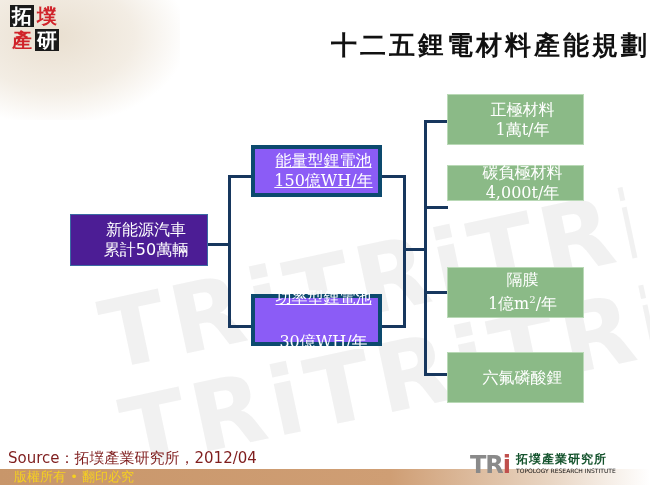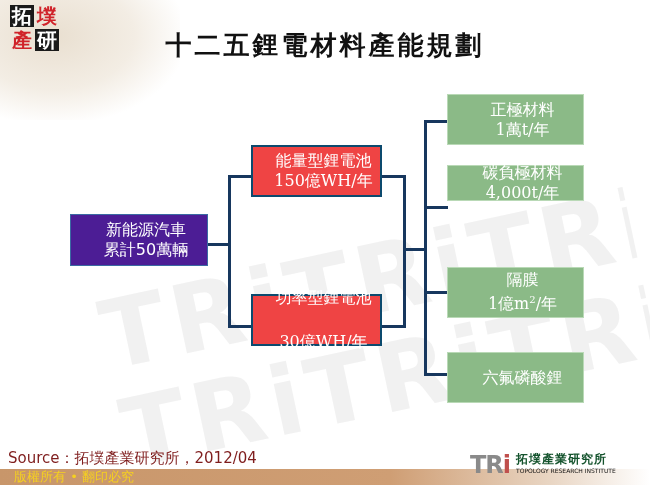--- a/index.html
+++ b/index.html
@@ -21,30 +21,30 @@
   .logo {
     position: absolute; left: 10px; top: 5px; width: 52px; height: 48px;
   }
   .logo .c { position: absolute; width: 24px; height: 22px; font-size: 20px; line-height: 22px;
     text-align: center; font-family: "DejaVu Sans", sans-serif; font-weight: bold; }
   .logo .c1 { left: 0; top: 0; background: #1a1a1a; color: #fff; }
   .logo .c2 { left: 25px; top: 0; color: #d0232a; }
   .logo .c3 { left: 0; top: 24px; color: #d0232a; }
   .logo .c4 { left: 25px; top: 24px; background: #1a1a1a; color: #fff; }
   .title {
-    position: absolute; left: 0; width: 650px; top: 28px; text-align: center;
+    position: absolute; left: 0; width: 650px; top: 28px; text-align: right;
     font-size: 26px; font-weight: bold; letter-spacing: 3px; color: #111;
   }
   .box {
     position: absolute; color: #fff; text-align: center;
     font-size: 16px; line-height: 20px; display: flex; flex-direction: column;
     justify-content: center; box-sizing: border-box; padding-left: 14px;
   }
   .blue { background: #4c1d95; border: 1px solid #3b6aa3; font-family: "DejaVu Sans", sans-serif; }
-  .red { background: #ef4444; border: 2px solid #0c4a6e; }
+  .red { background: #8b5cf6; border: 4px solid #0c4a6e; text-decoration: underline; }
   .green { background: #8fbc8f; background: #8bba87; border: 1px solid #b9d9b6; }
   .line { position: absolute; background: #17375e; }
   .footer-src {
     position: absolute; left: 8px; top: 449px; font-size: 15px; color: #7f1d1d;
     font-family: "DejaVu Sans", sans-serif;
   }
   .footer-bar {
     position: absolute; left: 0; top: 469px; width: 650px; height: 16px;
     background: linear-gradient(90deg, #c8966a 0%, #cf9e74 60%, #e9d6c4 85%, #ffffff 100%);
   }

